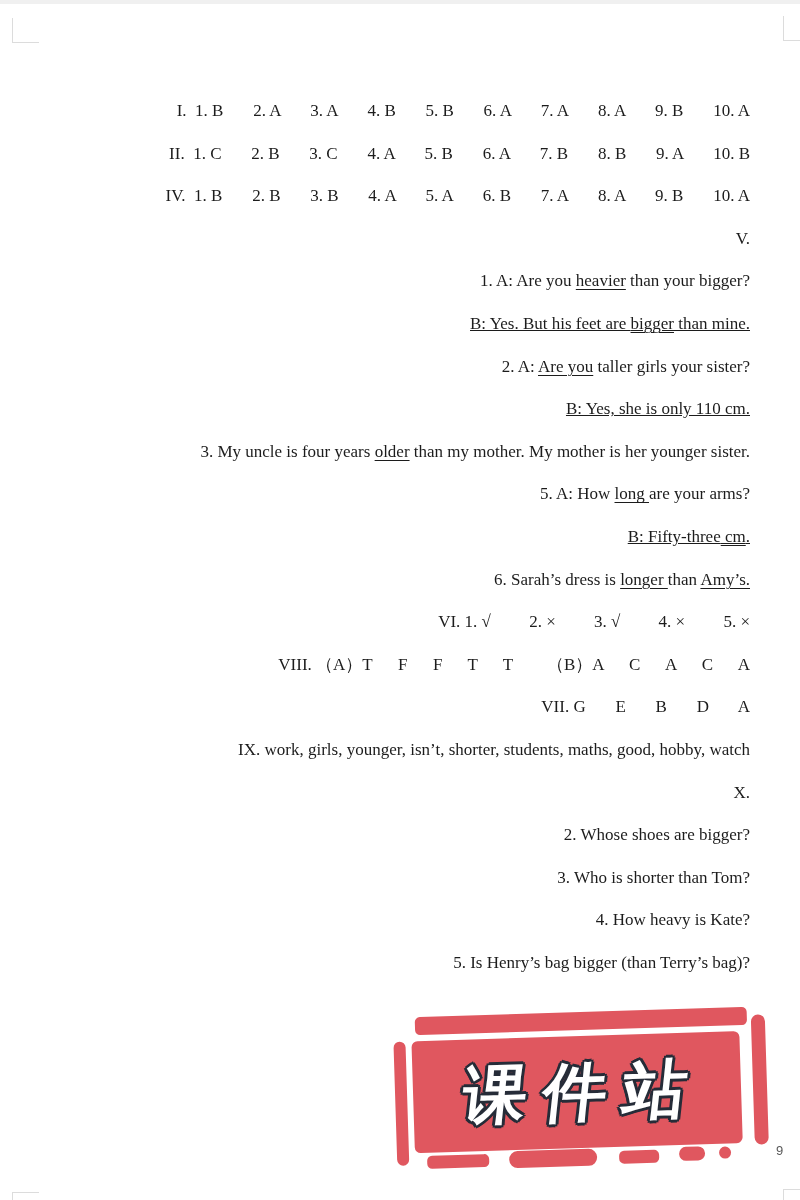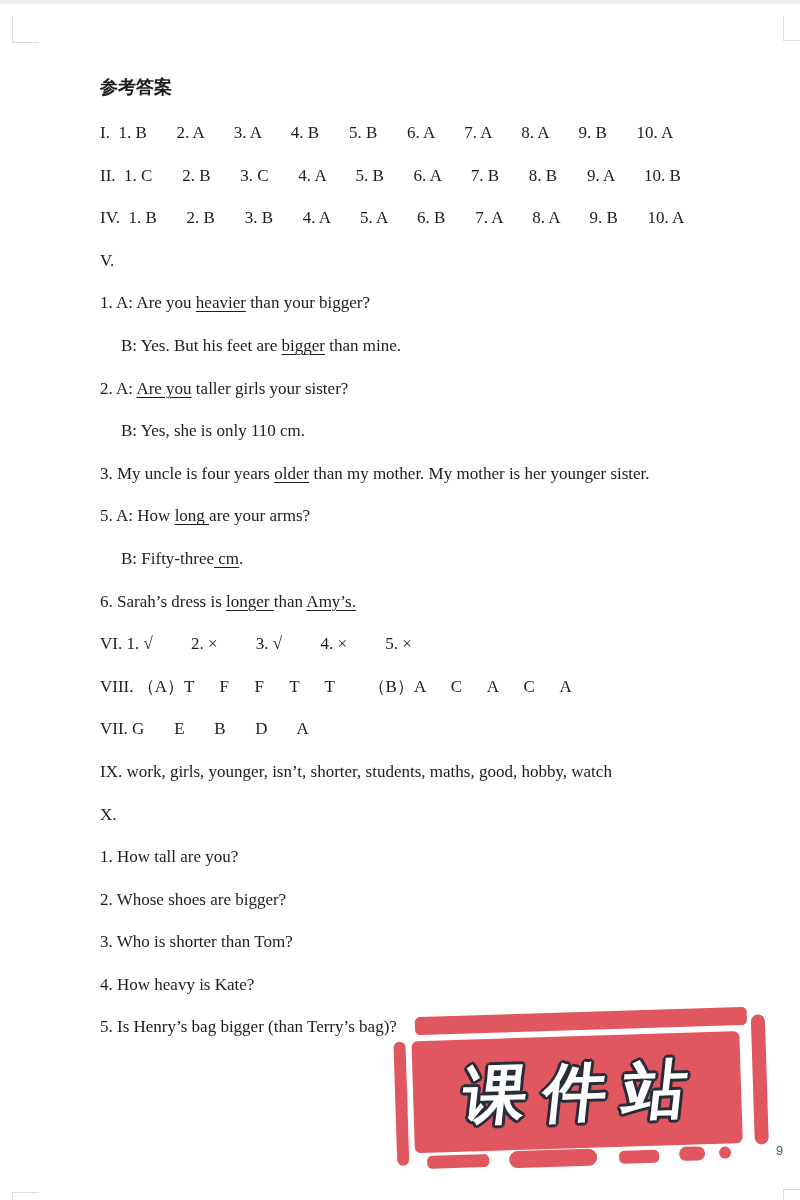--- a/index.html
+++ b/index.html
@@ -23,23 +23,23 @@
   .mark.br { left: 783px; top: 1189px; border-left-width: 1px; border-top-width: 1px; width: 17px; height: 11px; }
 
   .doc { position: absolute; left: 100px; top: 76px; width: 650px; }
   .doc-title {
     font-size: 18px; font-weight: bold; margin: 0; line-height: 22px;
     font-family: "Liberation Serif", "DejaVu Serif", serif;
   }
   .doc-body { margin-top: 14px; }
   p.line {
     margin: 0; height: 42.6px; line-height: 42.6px;
-    font-size: 17px; white-space: pre-wrap;
+    font-size: 17px; white-space: pre-wrap; text-align: right;
   }
-  p.line.indent { padding-left: 21px; }
+  p.line.indent { padding-left: 21px; text-decoration: underline; }
   p.line span.u { text-decoration: underline; text-underline-offset: 3px; text-decoration-thickness: 1px; }
 
   .page-number {
     position: absolute; left: 776px; top: 1143px;
     font-family: "Liberation Sans", "DejaVu Sans", sans-serif;
     font-size: 13px; color: var(--pagenum-color, #595959);
   }
 
   
   .stamp {
@@ -77,40 +77,38 @@
 <body style="--stamp-red: #e0575f; --stamp-outline: #262c38; --text-color: #1c1c1c; --mark-color: #dcdcdc; --pagenum-color: #595959;">
 
 <div class="top-edge"></div>
 
 <div class="mark tl"></div>
 <div class="mark tr"></div>
 <div class="mark bl"></div>
 <div class="mark br"></div>
 
 <div class="doc">
-  <h1 class="doc-title">参考答案</h1>
   <div class="doc-body" id="doc-body">
       <p class="line"><span>I.  1. B       2. A       3. A       4. B       5. B       6. A       7. A       8. A       9. B       10. A</span></p>
       <p class="line"><span>II.  1. C       2. B       3. C       4. A       5. B       6. A       7. B       8. B       9. A       10. B</span></p>
       <p class="line"><span>IV.  1. B       2. B       3. B       4. A       5. A       6. B       7. A       8. A       9. B       10. A</span></p>
       <p class="line"><span>V.</span></p>
       <p class="line"><span>1. A: Are you </span><span class="u">heavier</span><span> than your bigger?</span></p>
       <p class="line indent"><span>B: Yes. But his feet are </span><span class="u">bigger</span><span> than mine.</span></p>
       <p class="line"><span>2. A: </span><span class="u">Are you</span><span> taller girls your sister?</span></p>
       <p class="line indent"><span>B: Yes, she is only 110 cm.</span></p>
       <p class="line"><span>3. My uncle is four years </span><span class="u">older</span><span> than my mother. My mother is her younger sister.</span></p>
       <p class="line"><span>5. A: How </span><span class="u">long </span><span>are your arms?</span></p>
       <p class="line indent"><span>B: Fifty-three</span><span class="u"> cm</span><span>.</span></p>
       <p class="line"><span>6. Sarah’s dress is </span><span class="u">longer </span><span>than </span><span class="u">Amy’s.</span></p>
       <p class="line"><span>VI. 1. √         2. ×         3. √         4. ×         5. ×</span></p>
       <p class="line"><span>VIII. （A）T      F      F      T      T        （B）A      C      A      C      A</span></p>
       <p class="line"><span>VII. G       E       B       D       A</span></p>
       <p class="line"><span>IX. work, girls, younger, isn’t, shorter, students, maths, good, hobby, watch</span></p>
       <p class="line"><span>X.</span></p>
-      <p class="line"><span>1. How tall are you?</span></p>
       <p class="line"><span>2. Whose shoes are bigger?</span></p>
       <p class="line"><span>3. Who is shorter than Tom?</span></p>
       <p class="line"><span>4. How heavy is Kate?</span></p>
       <p class="line"><span>5. Is Henry’s bag bigger (than Terry’s bag)?</span></p>
     </div>
 </div>
 
 <div class="stamp">
   <div class="bar top-bar"></div>
   <div class="bar left-bar"></div>

